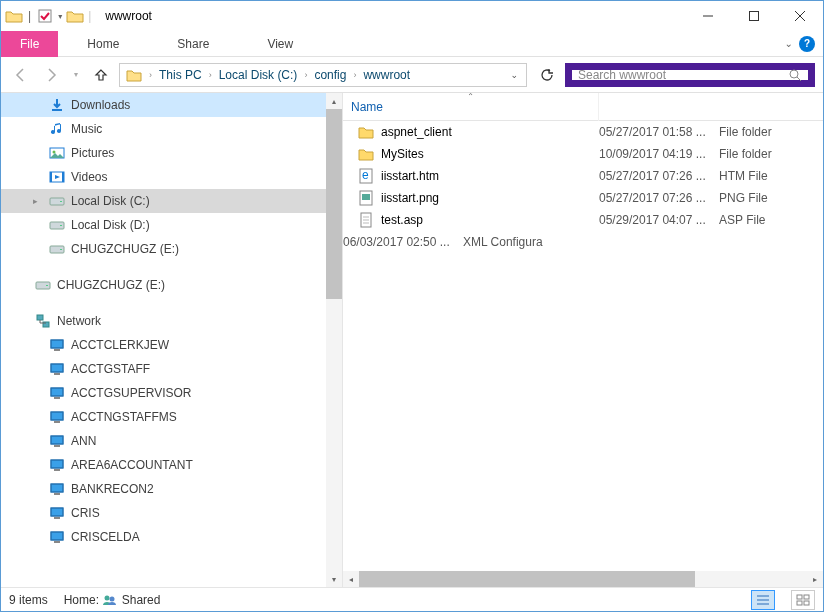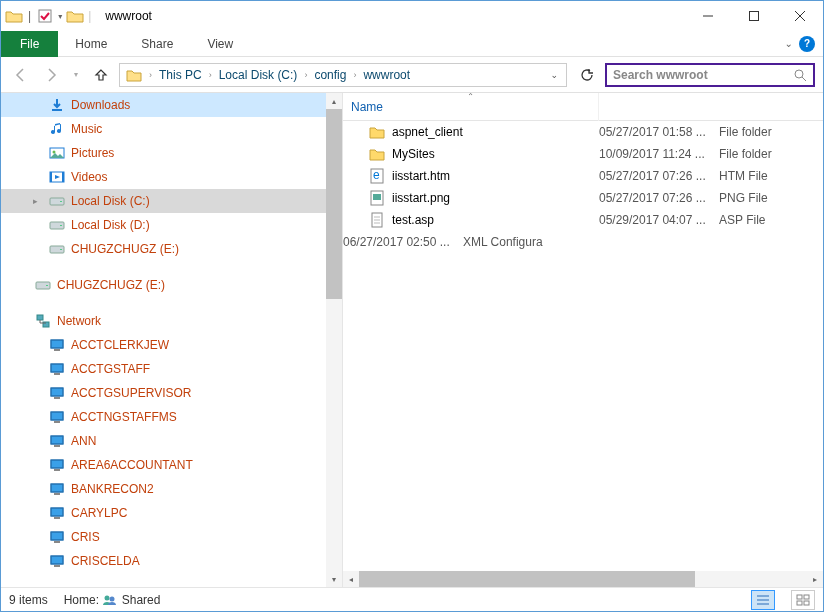--- a/index.html
+++ b/index.html
@@ -6,62 +6,62 @@
   body { width: 824px; height: 612px; background: #fff; display: flex; flex-direction: column; border: 1px solid #5a9bd5; overflow: hidden; }
   
   .titlebar { height: 30px; display: flex; align-items: center; background: #fff; }
   .title-icons { display: flex; align-items: center; padding: 0 4px; gap: 2px; }
   .folder-icon-sm { width: 18px; height: 14px; display: inline-block; }
   .title-text { flex: 1; padding-left: 8px; color: #000; }
   .win-controls { display: flex; }
   .win-btn { width: 46px; height: 30px; display: flex; align-items: center; justify-content: center; color: #555; }
   
   .ribbon-tabs { height: 26px; display: flex; align-items: center; border-bottom: 1px solid #e1e1e1; position: relative; }
-  .tab { padding: 0 16px; height: 26px; display: flex; align-items: center; color: #444; border: 1px solid transparent; }
-  .tab-file { background: #15803d; color: #fff; padding: 0 18px; }
+  .tab { padding: 0 28px; height: 26px; display: flex; align-items: center; color: #444; border: 1px solid transparent; }
+  .tab-file { background: #ec4899; color: #fff; padding: 0 18px; }
   .ribbon-help { position: absolute; right: 8px; display: flex; align-items: center; gap: 6px; }
   .chevron-down { color: #666; font-size: 10px; }
   .help-circle { width: 16px; height: 16px; border-radius: 50%; background: #0078d7; color: #fff; display: flex; align-items: center; justify-content: center; font-size: 10px; font-weight: bold; }
   
   .address-bar { height: 36px; display: flex; align-items: center; padding: 4px 8px; gap: 6px; border-bottom: 1px solid #e1e1e1; }
   .nav-btn { width: 24px; height: 24px; display: flex; align-items: center; justify-content: center; color: #aaa; }
   .nav-btn.enabled { color: #333; }
   .breadcrumb-box { flex: 1; height: 24px; border: 1px solid #ccc; display: flex; align-items: center; padding: 0 2px; gap: 0; }
   .bc-seg { padding: 0 4px; display: flex; align-items: center; gap: 3px; height: 22px; color: #0c4a6e; }
   .bc-arrow { color: #888; font-size: 9px; padding: 0 3px; }
   .bc-end-arrow { margin-left: auto; padding: 0 6px; color: #555; font-size: 9px; }
   .refresh-btn { width: 24px; height: 22px; border: 1px solid transparent; display: flex; align-items: center; justify-content: center; color: #333; margin-left: 2px; }
-  .search-box { width: 210px; height: 24px; border: 2px solid #4c1d95; display: flex; align-items: center; padding: 0 6px; color: #888; font-weight: bold; }
+  .search-box { width: 250px; height: 24px; border: 7px solid #4c1d95; display: flex; align-items: center; padding: 0 6px; color: #888; }
   .search-box span { flex: 1; }
   
   .main { flex: 1; display: flex; overflow: hidden; }
   
   .nav-pane { width: 342px; overflow-y: auto; overflow-x: hidden; border-right: 1px solid #e5e5e5; position: relative; }
   .tree-item { height: 24px; display: flex; align-items: center; padding-left: 18px; gap: 5px; white-space: nowrap; }
   .tree-item.depth1 { padding-left: 32px; }
   .tree-item.highlight { background: #cde8ff; }
   .tree-item.selected { background: #d9d9d9; }
   .tree-expand { width: 10px; color: #888; font-size: 9px; }
   .tree-icon { width: 18px; height: 16px; display: inline-flex; align-items: center; justify-content: center; }
-  .tree-label { color: #c2410c; }
+  .tree-label { color: #404040; }
   .nav-scroll-track { position: absolute; right: 0; top: 0; width: 16px; height: 100%; background: #f4f4f4; }
   .nav-scroll-arrow { height: 16px; display:flex; align-items:center; justify-content:center; color:#666; font-size:8px;}
   .nav-scroll-thumb { position: absolute; right: 0; top: 16px; width: 16px; height: 190px; background: #c2c2c2; }
   
   .content { flex: 1; display: flex; flex-direction: column; }
   .col-headers { height: 28px; border-bottom: 1px solid #e5e5e5; display: flex; align-items: center; color: #1060b0; }
   .col { padding: 0 8px; border-right: 1px solid #f0f0f0; height: 28px; display: flex; align-items: center; }
   .col-name { width: 256px; position: relative; }
   .col-date { width: 120px; }
   .col-type { flex: 1; }
   .sort-caret { margin: 0 auto; position: absolute; left: 50%; top: -1px; transform: translateX(-50%); color: #666; font-size: 8px; }
   
   .file-list { flex: 1; overflow: hidden; position: relative; }
   .file-row { height: 22px; display: flex; align-items: center; }
-  .fcell-name { width: 256px; display: flex; align-items: center; gap: 6px; padding-left: 25px; }
+  .fcell-name { width: 256px; display: flex; align-items: center; gap: 6px; padding-left: 14px; }
   .fcell-date { width: 120px; color: #555; }
   .fcell-type { flex: 1; color: #555; }
   .row-icon { width: 18px; height: 16px; display: inline-flex; align-items: center; justify-content: center; }
   
   .h-scroll { height: 16px; background: #f4f4f4; display: flex; align-items: center; }
   .h-arrow { width: 16px; height: 16px; display:flex; align-items:center; justify-content:center; color:#666; font-size:8px;}
   .h-track { flex: 1; height: 16px; position: relative; }
   .h-thumb { position: absolute; left: 0; top: 0; height: 16px; width: 75%; background: #c2c2c2; }
   
   .status-bar { height: 24px; border-top: 1px solid #e5e5e5; display: flex; align-items: center; padding: 0 8px; gap: 16px; color: #333; }
@@ -353,31 +353,20 @@
       </div>
       <div class="tree-item depth1">
         <span class="tree-expand"></span>
         <span class="tree-icon">
           <svg width="16" height="14">
             <rect x="2" y="2" width="12" height="8" fill="#3aa0e8" stroke="#2270b0"></rect>
             <rect x="2" y="2" width="12" height="8" fill="none" stroke="#2270b0"></rect>
             <rect x="5" y="11" width="6" height="2" fill="#888"></rect>
           </svg>
         </span>
-        <span class="tree-label">CARYLPC</span>
-      </div>
-      <div class="tree-item depth1">
-        <span class="tree-expand"></span>
-        <span class="tree-icon">
-          <svg width="16" height="14">
-            <rect x="2" y="2" width="12" height="8" fill="#3aa0e8" stroke="#2270b0"></rect>
-            <rect x="2" y="2" width="12" height="8" fill="none" stroke="#2270b0"></rect>
-            <rect x="5" y="11" width="6" height="2" fill="#888"></rect>
-          </svg>
-        </span>
         <span class="tree-label">CRIS</span>
       </div>
       <div class="tree-item depth1">
         <span class="tree-expand"></span>
         <span class="tree-icon">
           <svg width="16" height="14">
             <rect x="2" y="2" width="12" height="8" fill="#3aa0e8" stroke="#2270b0"></rect>
             <rect x="2" y="2" width="12" height="8" fill="none" stroke="#2270b0"></rect>
             <rect x="5" y="11" width="6" height="2" fill="#888"></rect>
           </svg>
@@ -413,21 +402,21 @@
         </div>
         <div class="file-row">
           <div class="fcell-name">
             <span class="row-icon">
               <svg width="16" height="14">
                 <path d="M1 3h5l2 2h7v8H1z" fill="#ffd96b" stroke="#caa43d"></path>
               </svg>
             </span>
             <span>MySites</span>
           </div>
-          <div class="fcell-date">10/09/2017 11:24 ...</div>
+          <div class="fcell-date">10/09/2017 04:19 ...</div>
           <div class="fcell-type">File folder</div>
         </div>
         <div class="file-row">
           <div class="fcell-name">
             <span class="row-icon">
               <svg width="16" height="16">
                 <rect x="2" y="1" width="12" height="14" fill="#fff" stroke="#888"></rect>
                 <text x="4" y="11" font-size="6" fill="#0078d7">e</text>
               </svg>
             </span>
@@ -456,21 +445,21 @@
                 <rect x="3" y="1" width="10" height="14" fill="#fff" stroke="#888"></rect>
                 <path d="M5 5h6M5 8h6M5 11h6" stroke="#bbb"></path>
               </svg>
             </span>
             <span>test.asp</span>
           </div>
           <div class="fcell-date">05/29/2017 04:07 ...</div>
           <div class="fcell-type">ASP File</div>
         </div>
         <div class="file-row">
-          <div class="fcell-date">06/27/2017 02:50 ...</div>
+          <div class="fcell-date">06/03/2017 02:50 ...</div>
           <div class="fcell-type">XML Configura</div>
         </div>
       </div>
     <div class="h-scroll">
       <div class="h-arrow">◂</div>
       <div class="h-track">
           <div class="h-thumb"></div>
         </div>
       <div class="h-arrow">▸</div>
     </div>

